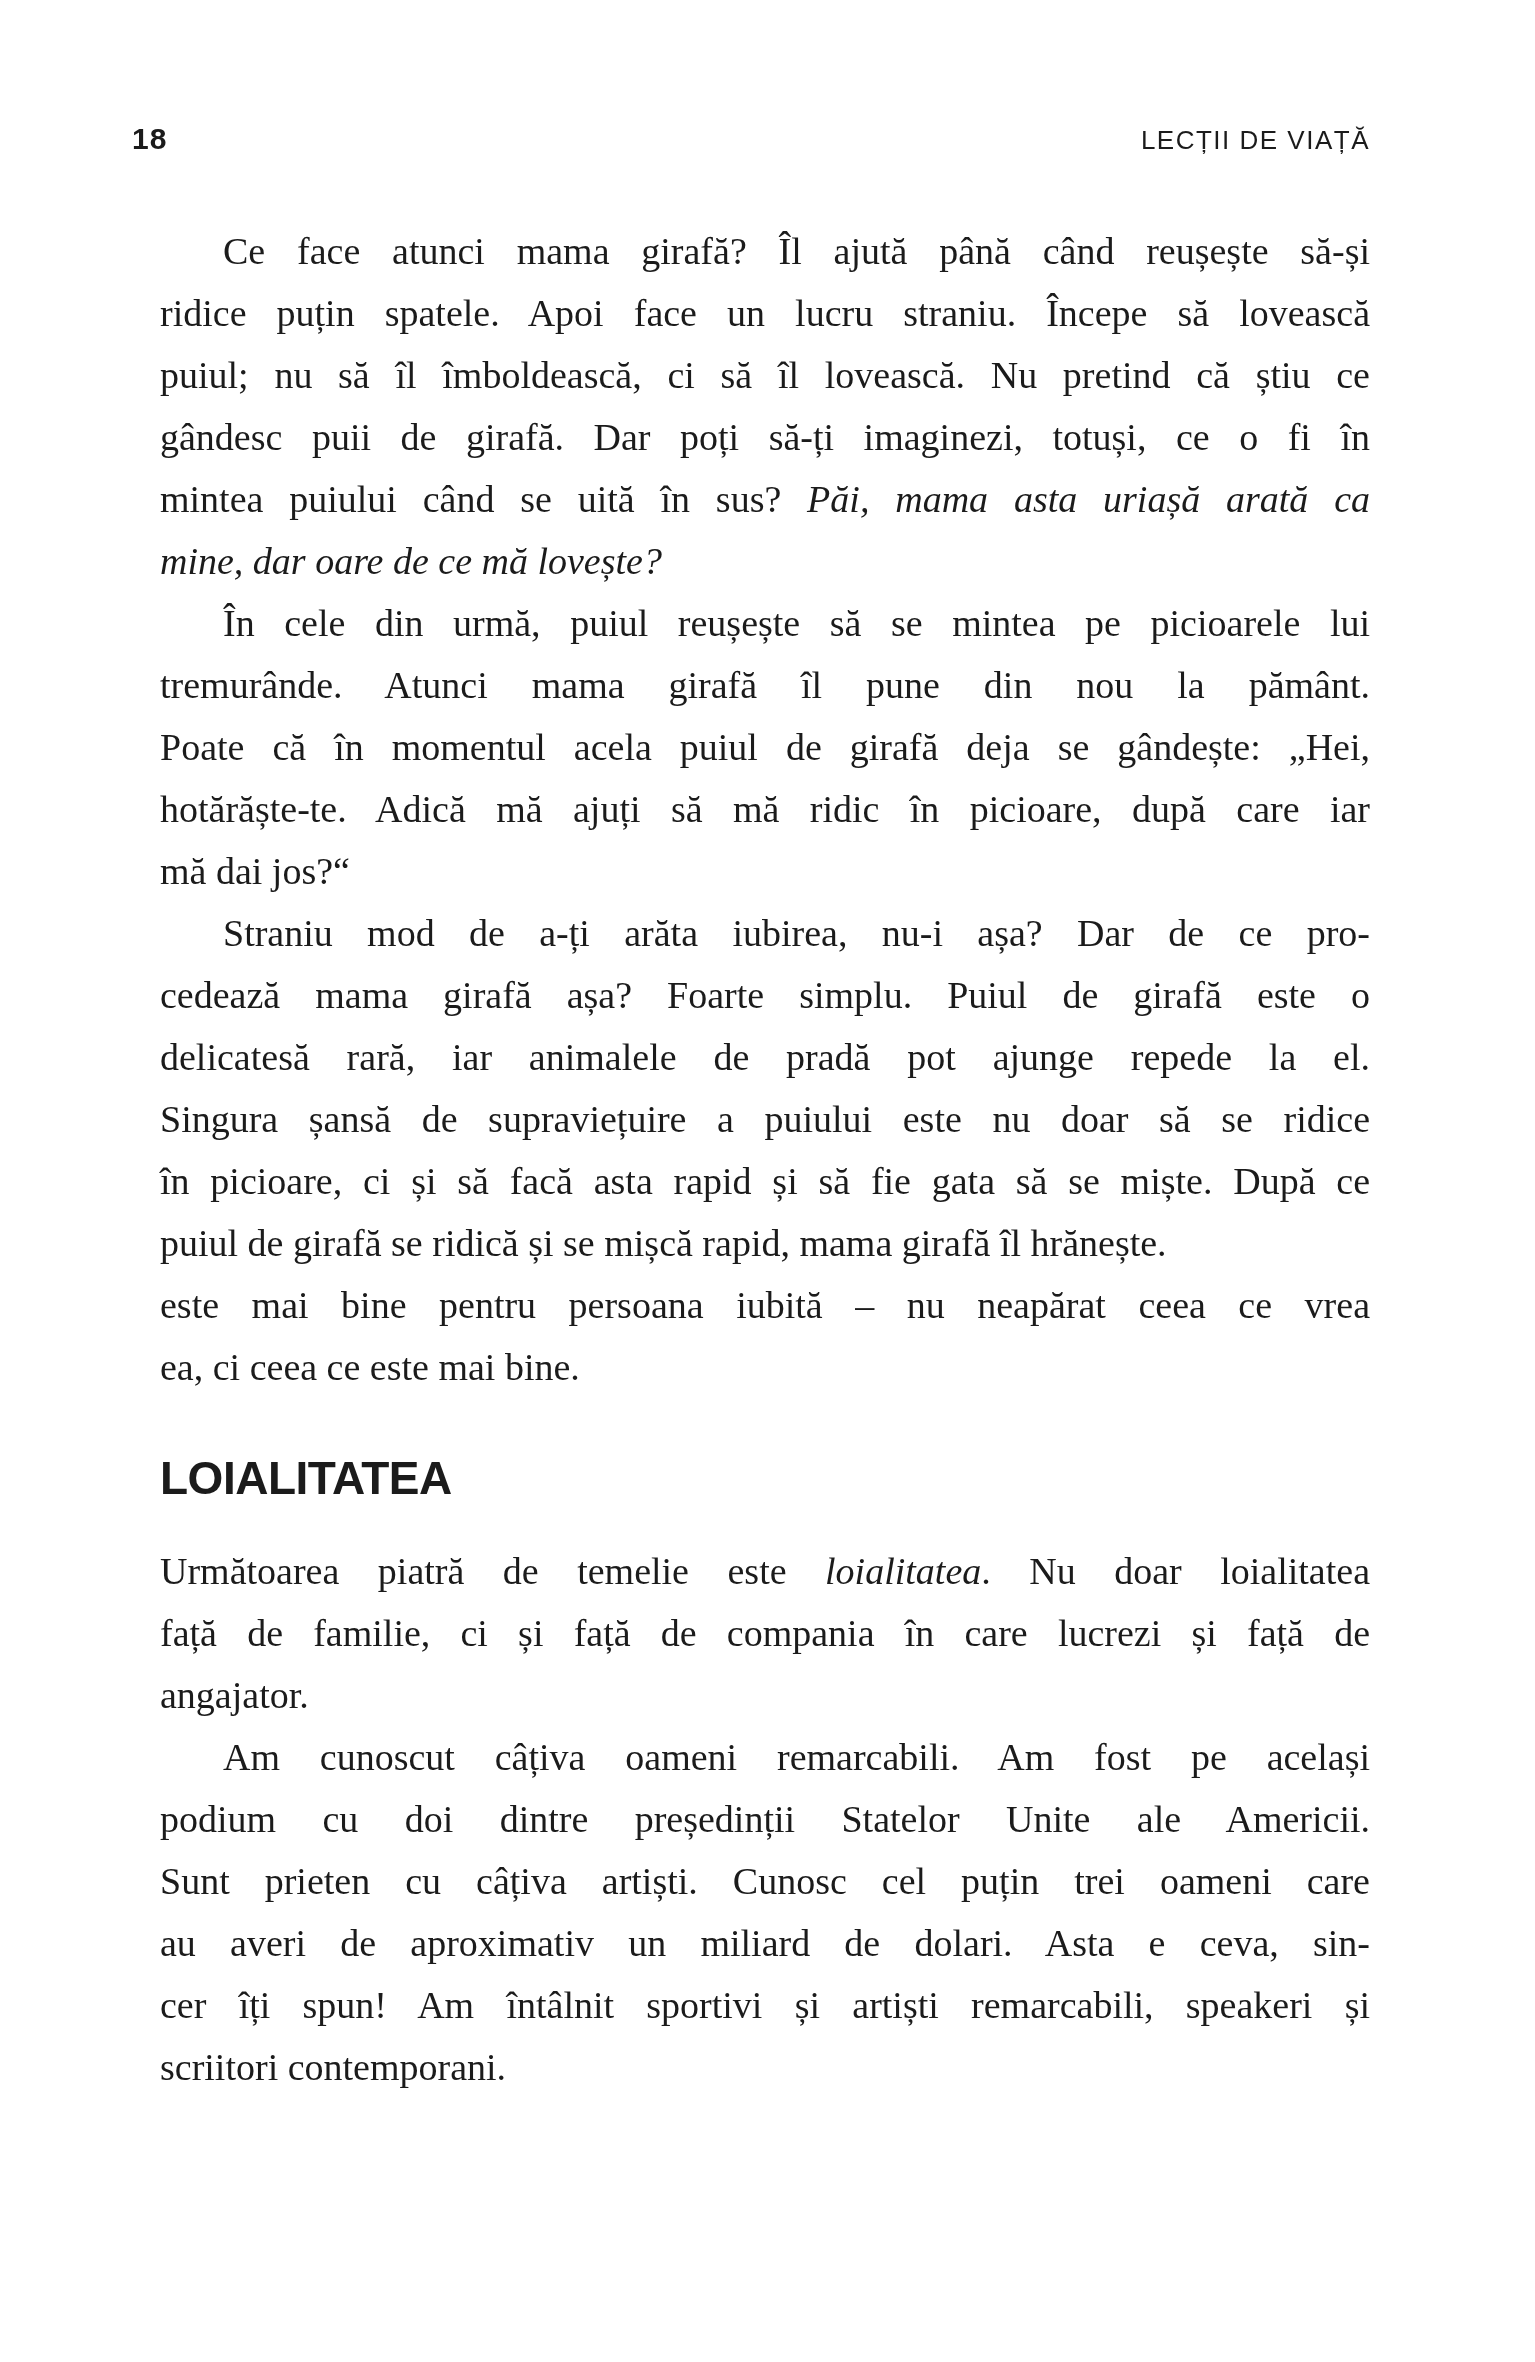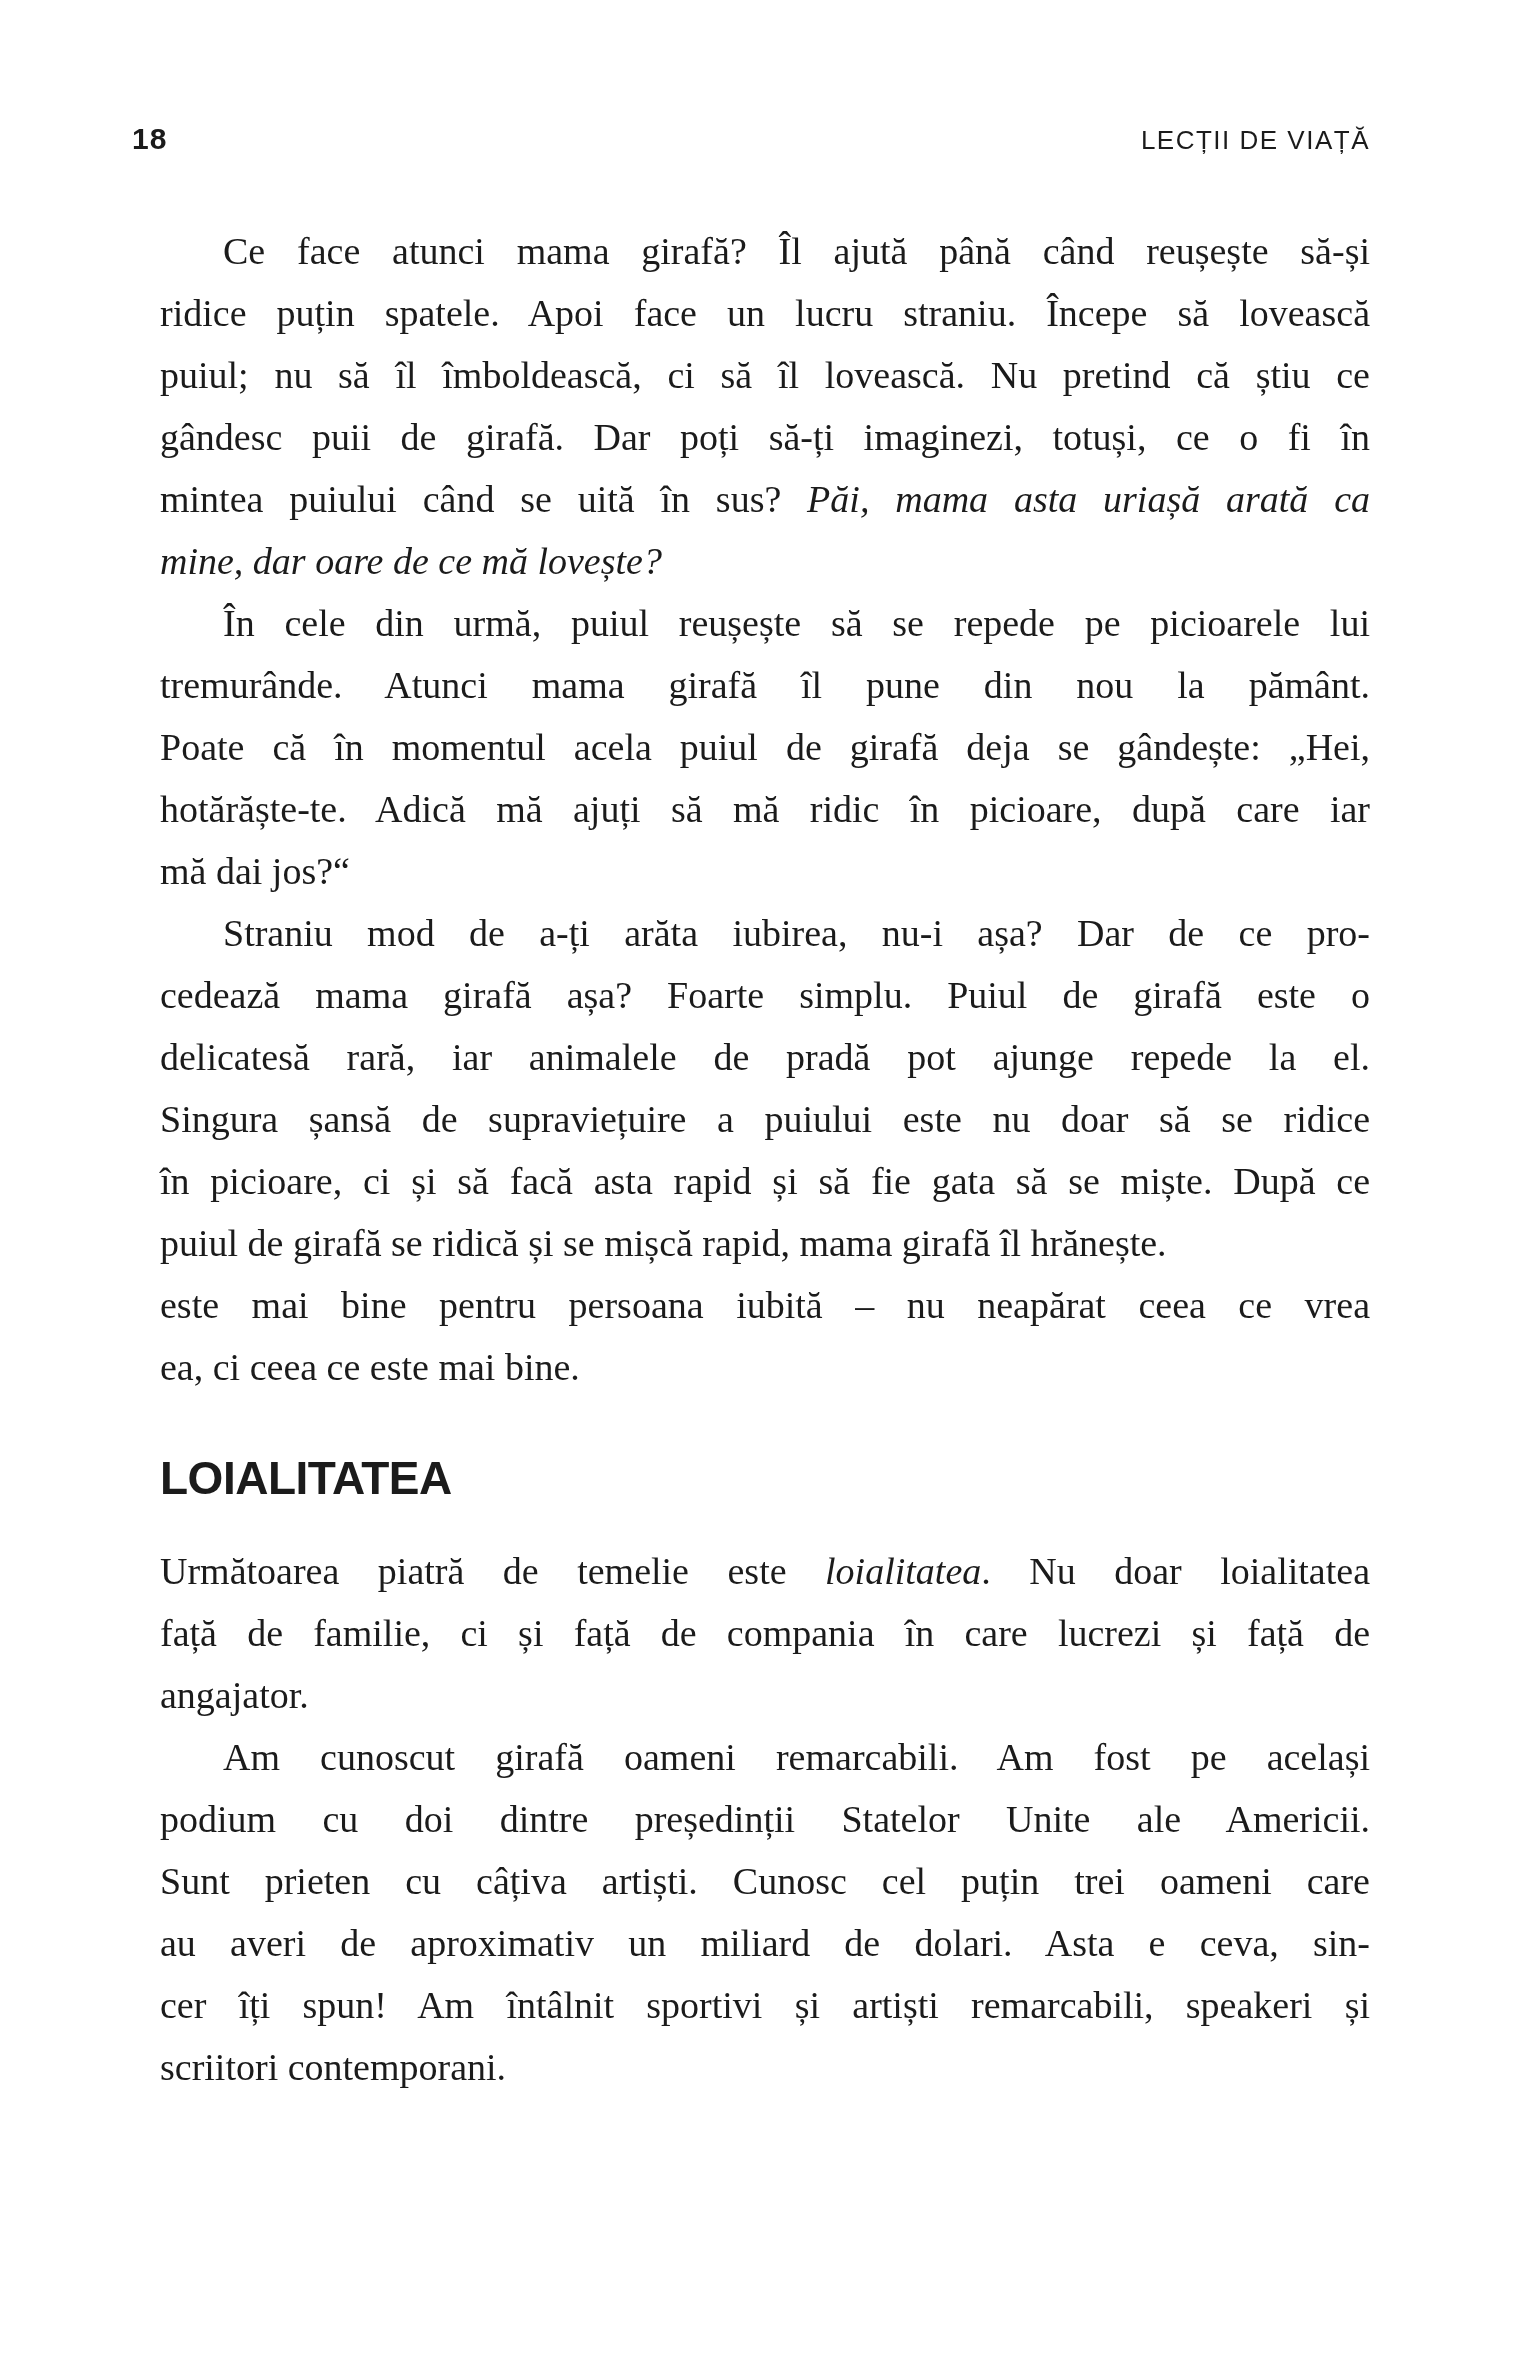--- a/index.html
+++ b/index.html
@@ -77,21 +77,21 @@
     <div id="paras-before">
         <div class="para">
           <div class="line indent"><span>Ce face atunci mama girafă? Îl ajută până când reușește să-și</span></div>
           <div class="line"><span>ridice puțin spatele. Apoi face un lucru straniu. Începe să lovească</span></div>
           <div class="line"><span>puiul; nu să îl îmboldească, ci să îl lovească. Nu pretind că știu ce</span></div>
           <div class="line"><span>gândesc puii de girafă. Dar poți să-ți imaginezi, totuși, ce o fi în</span></div>
           <div class="line"><span>mintea puiului când se uită în sus? </span><span class="it">Păi, mama asta uriașă arată ca</span></div>
           <div class="line last"><span class="it">mine, dar oare de ce mă lovește?</span></div>
         </div>
         <div class="para">
-          <div class="line indent"><span>În cele din urmă, puiul reușește să se repede pe picioarele lui</span></div>
+          <div class="line indent"><span>În cele din urmă, puiul reușește să se mintea pe picioarele lui</span></div>
           <div class="line"><span>tremurânde. Atunci mama girafă îl pune din nou la pământ.</span></div>
           <div class="line"><span>Poate că în momentul acela puiul de girafă deja se gândește: „Hei,</span></div>
           <div class="line"><span>hotărăște-te. Adică mă ajuți să mă ridic în picioare, după care iar</span></div>
           <div class="line last"><span>mă dai jos?“</span></div>
         </div>
         <div class="para">
           <div class="line indent"><span>Straniu mod de a-ți arăta iubirea, nu-i așa? Dar de ce pro-</span></div>
           <div class="line"><span>cedează mama girafă așa? Foarte simplu. Puiul de girafă este o</span></div>
           <div class="line"><span>delicatesă rară, iar animalele de pradă pot ajunge repede la el.</span></div>
           <div class="line"><span>Singura șansă de supraviețuire a puiului este nu doar să se ridice</span></div>
@@ -104,21 +104,21 @@
         </div>
       </div>
     <h2 class="section-heading">LOIALITATEA</h2>
     <div id="paras-after">
         <div class="para">
           <div class="line"><span>Următoarea piatră de temelie este </span><span class="it">loialitatea</span><span>. Nu doar loialitatea</span></div>
           <div class="line"><span>față de familie, ci și față de compania în care lucrezi și față de</span></div>
           <div class="line last"><span>angajator.</span></div>
         </div>
         <div class="para">
-          <div class="line indent"><span>Am cunoscut girafă oameni remarcabili. Am fost pe același</span></div>
+          <div class="line indent"><span>Am cunoscut câțiva oameni remarcabili. Am fost pe același</span></div>
           <div class="line"><span>podium cu doi dintre președinții Statelor Unite ale Americii.</span></div>
           <div class="line"><span>Sunt prieten cu câțiva artiști. Cunosc cel puțin trei oameni care</span></div>
           <div class="line"><span>au averi de aproximativ un miliard de dolari. Asta e ceva, sin-</span></div>
           <div class="line"><span>cer îți spun! Am întâlnit sportivi și artiști remarcabili, speakeri și</span></div>
           <div class="line last"><span>scriitori contemporani.</span></div>
         </div>
       </div>
   </div>
 </div>
 

